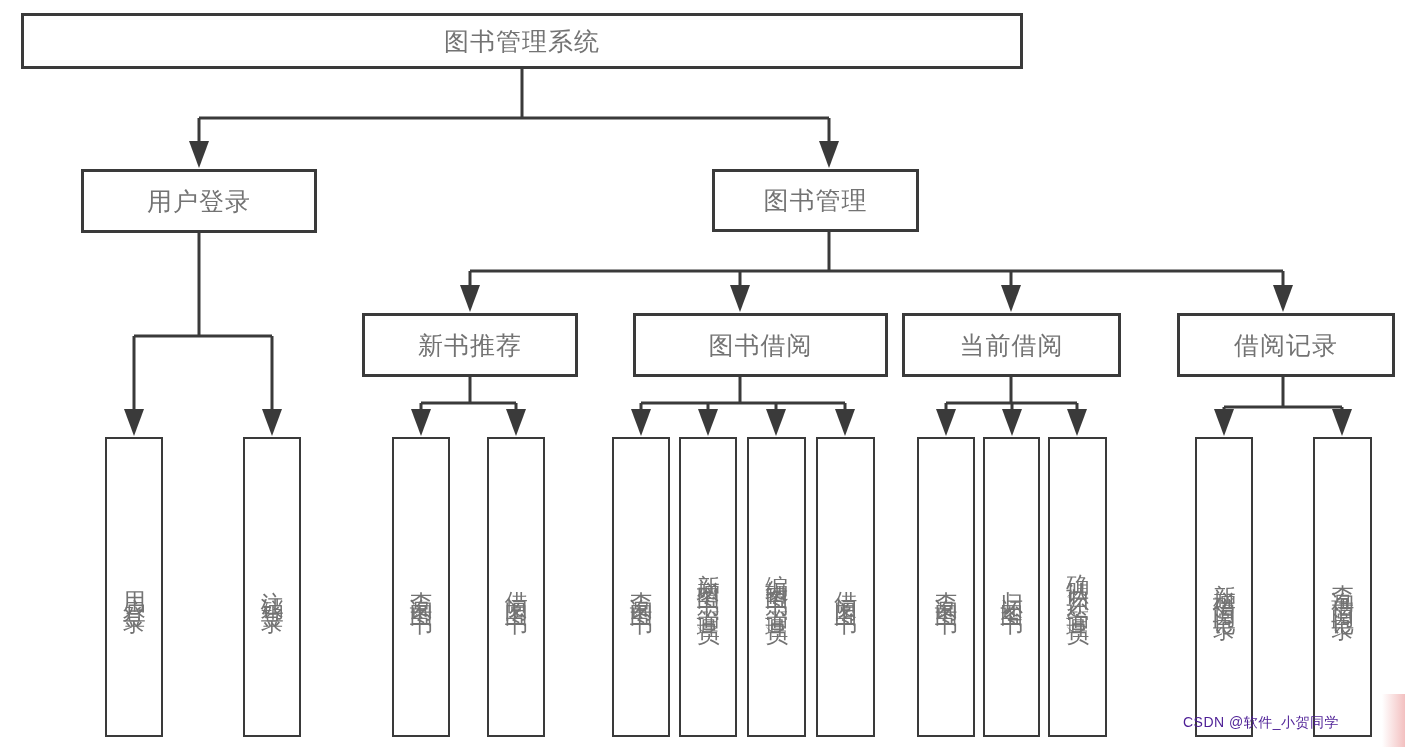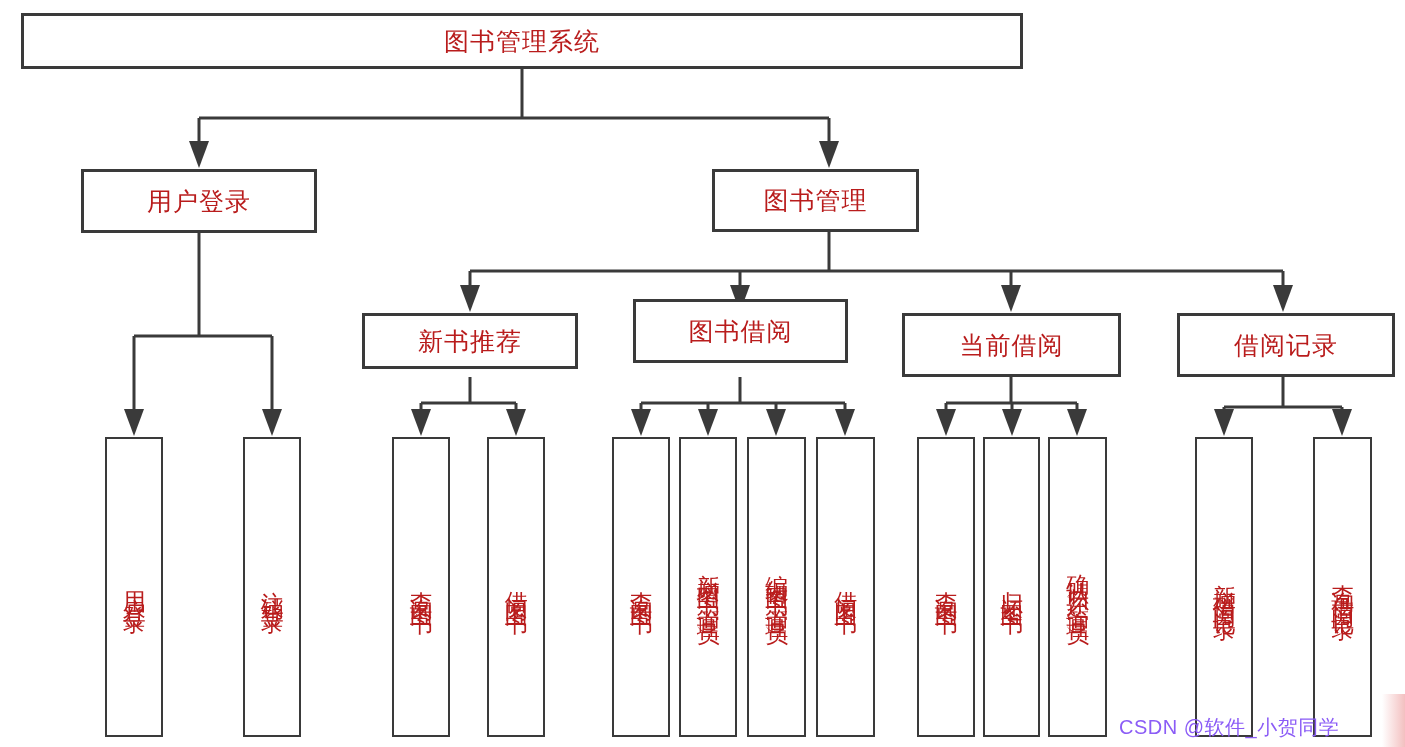--- a/index.html
+++ b/index.html
@@ -14,40 +14,40 @@
   svg.connectors {
     position: absolute; left: 0; top: 0;
     width: 1405px; height: 747px;
     pointer-events: none;
   }
   .node {
     position: absolute;
     box-sizing: border-box;
     border: 3px solid #3a3a3a;
     background: #ffffff;
-    color: #b91c1c;
+    color: #737373;
     display: flex;
     align-items: center;
     justify-content: center;
     text-align: center;
   }
   .branch { font-size: 25px; letter-spacing: 1px; }
   .leaf {
     border-width: 2.5px;
     font-size: 23px;
     writing-mode: vertical-rl;
     text-orientation: mixed;
     letter-spacing: 7px;
     line-height: 1.1;
   }
   .watermark {
     position: absolute;
-    left: 1119px; top: 714px;
-    font-size: 20px;
-    color: #8b5cf6;
+    left: 1183px; top: 714px;
+    font-size: 14px;
+    color: #4c1d95;
     letter-spacing: 0.5px;
     white-space: nowrap;
   }
   .corner-tint {
     position: absolute;
     left: 1382px; top: 694px;
     width: 23px; height: 53px;
     background: linear-gradient(90deg, rgba(244,196,196,0), rgba(240,176,176,0.8));
   }
 </style>
@@ -85,22 +85,22 @@
       <polygon points="1214,409 1234,409 1224,436"></polygon>
       <polygon points="1332,409 1352,409 1342,436"></polygon>
     </g>
   </svg>
 
   <div class="node branch" style="left:21px; top:13px; width:1002px; height:56px;">图书管理系统</div>
 
   <div class="node branch" style="left:81px; top:169px; width:236px; height:64px;">用户登录</div>
   <div class="node branch" style="left:712px; top:169px; width:207px; height:63px;">图书管理</div>
 
-  <div class="node branch" style="left:362px; top:313px; width:216px; height:56px;">新书推荐</div>
-  <div class="node branch" style="left:633px; top:299px; width:215px; height:64px;font-family:Liberation Mono, monospace;">图书借阅</div>
+  <div class="node branch" style="left:362px; top:313px; width:216px; height:64px;">新书推荐</div>
+  <div class="node branch" style="left:633px; top:313px; width:255px; height:64px;font-family:Liberation Mono, monospace;">图书借阅</div>
   <div class="node branch" style="left:902px; top:313px; width:219px; height:64px;">当前借阅</div>
   <div class="node branch" style="left:1177px; top:313px; width:218px; height:64px;">借阅记录</div>
 
   <div class="node leaf" style="left:105px; top:437px; width:58px; height:300px;">用户登录</div>
   <div class="node leaf" style="left:243px; top:437px; width:58px; height:300px;">注销登录</div>
 
   <div class="node leaf" style="left:392px; top:437px; width:58px; height:300px;">查询图书</div>
   <div class="node leaf" style="left:487px; top:437px; width:58px; height:300px;">借阅图书</div>
 
   <div class="node leaf" style="left:612px; top:437px; width:58px; height:300px;">查询图书</div>

